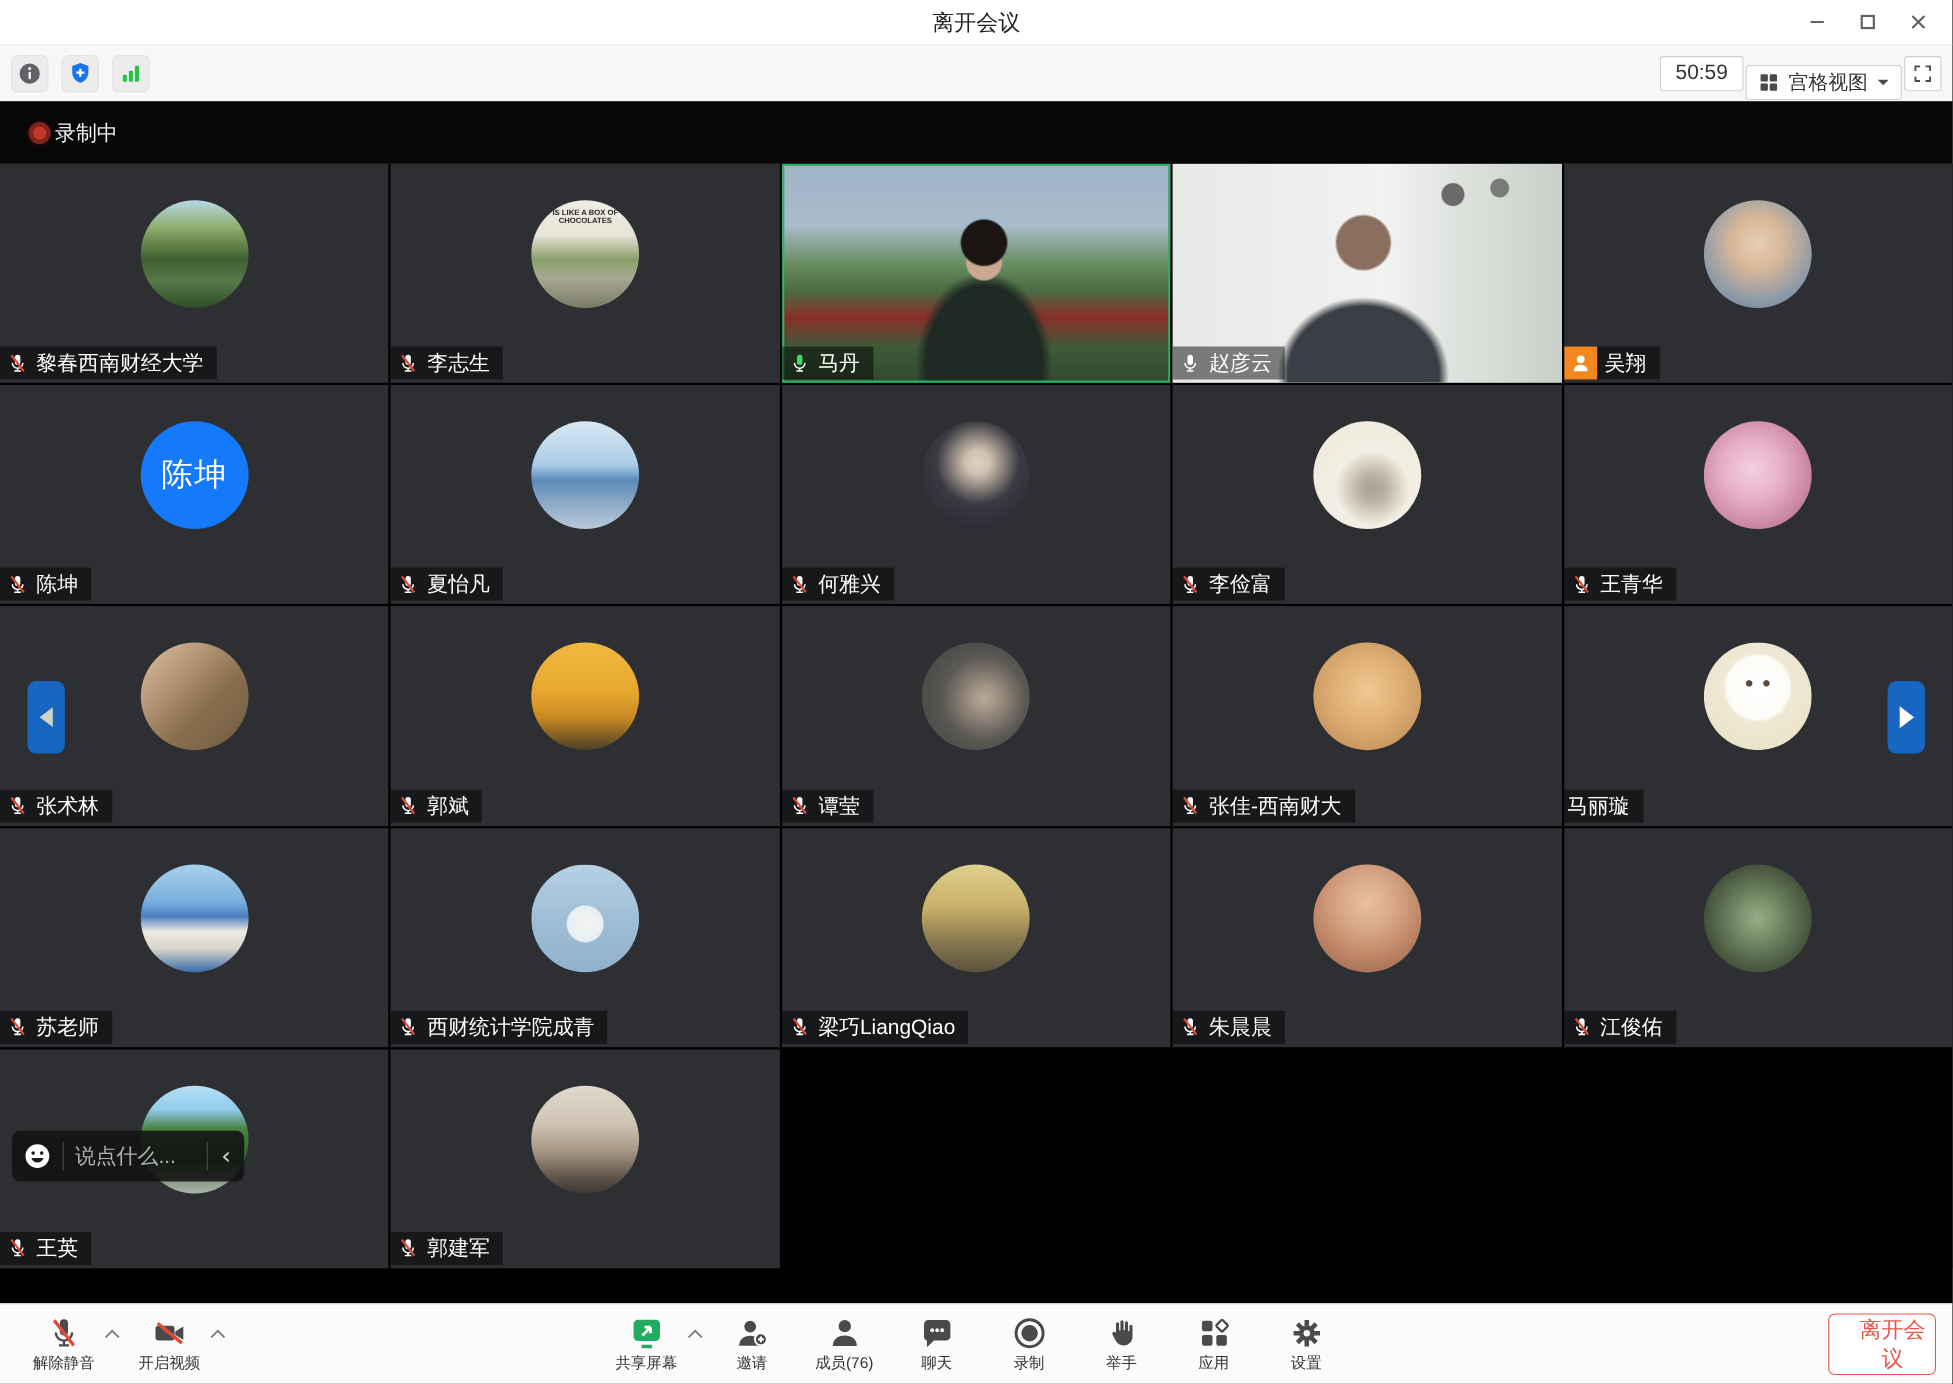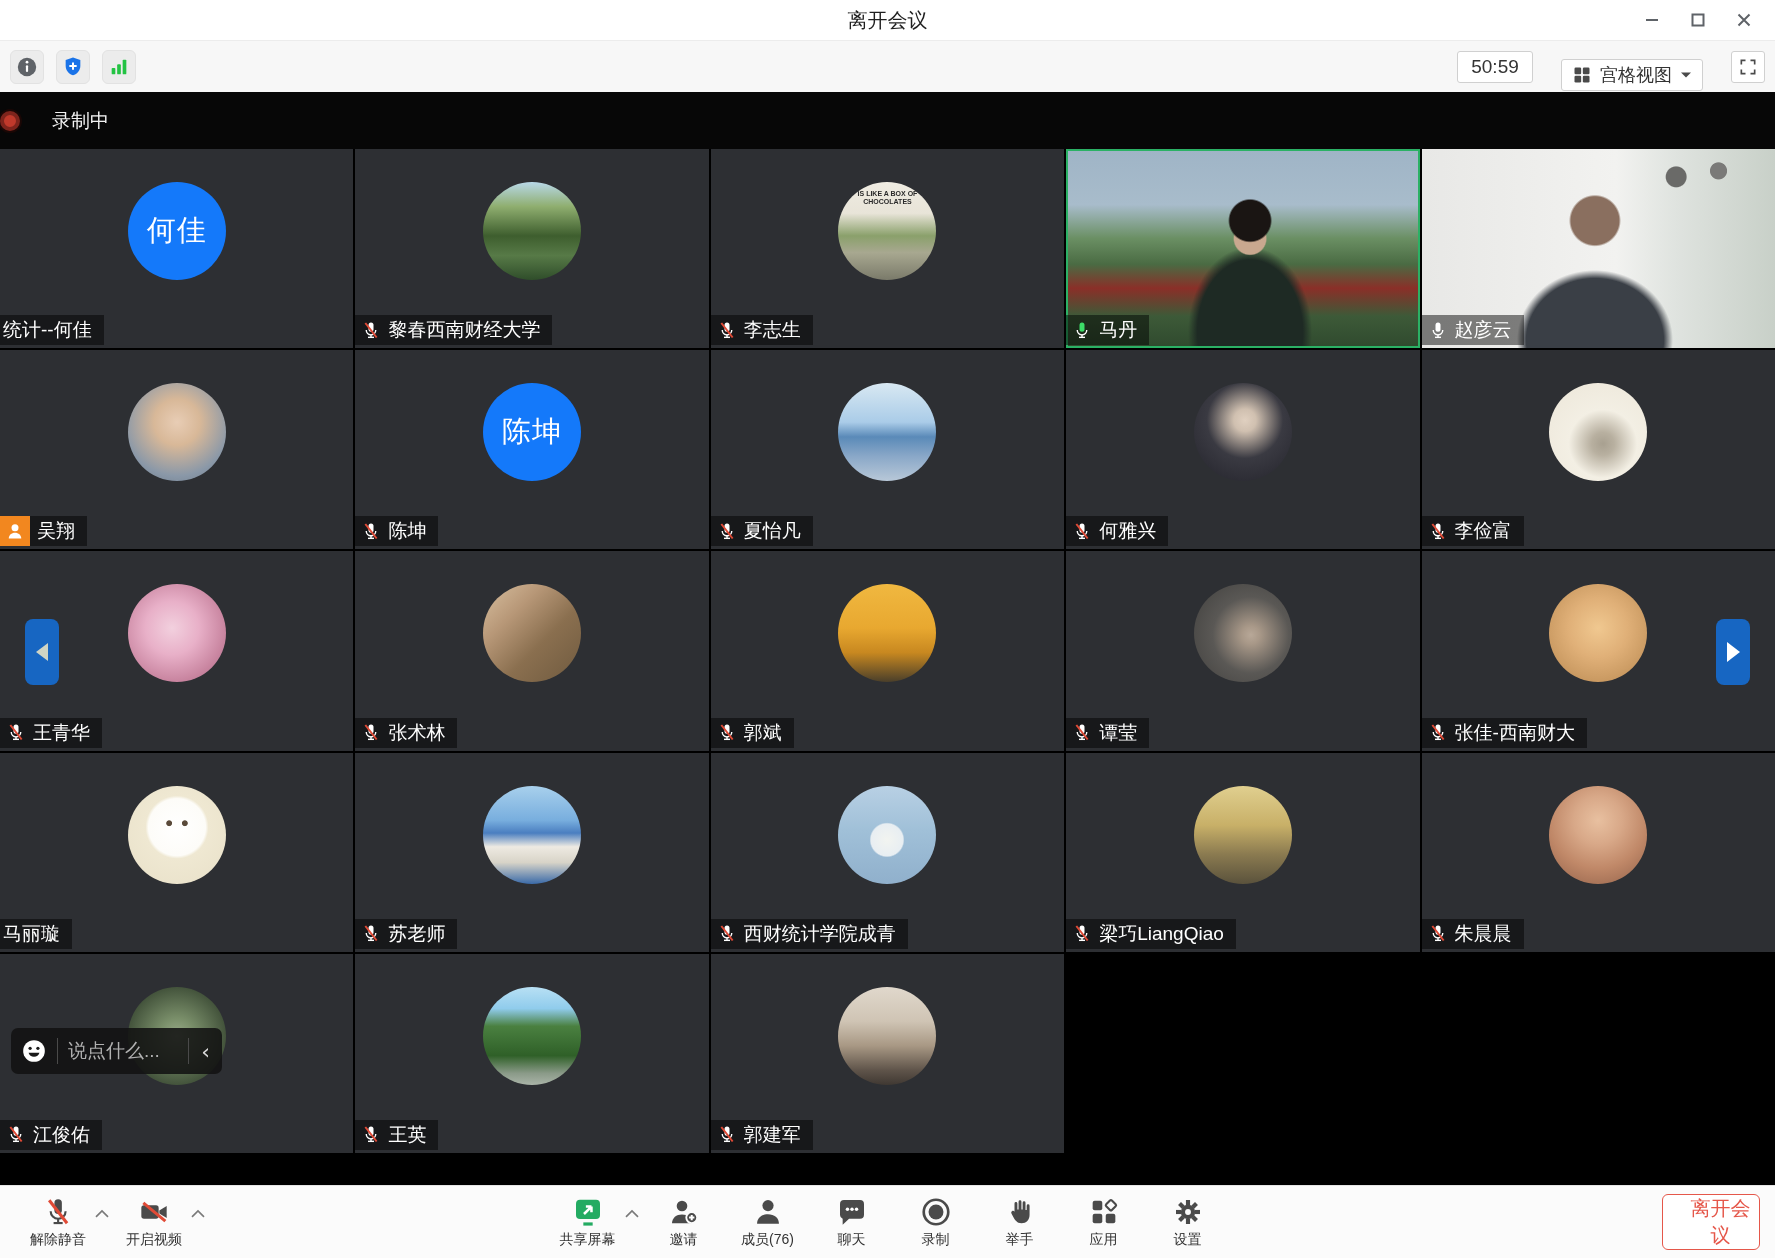--- a/index.html
+++ b/index.html
@@ -10,28 +10,28 @@
   
   .titlebar { position:relative; height:40px; background:#ffffff; display:flex; align-items:center; justify-content:center; }
   .titlebar .title { font-size:20px; color:#1f1f1f; }
   .win-controls { position:absolute; right:8px; top:0; height:40px; display:flex; align-items:center; }
   .win-btn { width:46px; height:40px; border:none; background:transparent; display:flex; align-items:center; justify-content:center; cursor:pointer; }
 
   
   .toolbar { height:52px; background:#f7f7f7; border-top:1px solid #ececec; display:flex; align-items:center; justify-content:space-between; padding:0 10px; }
   .tb-left { display:flex; align-items:center; gap:12px; }
   .tb-iconbox { width:34px; height:34px; background:#ececec; border-radius:6px; border:1px solid #e2e2e2; display:flex; align-items:center; justify-content:center; cursor:pointer; }
-  .tb-right { display:flex; align-items:center; gap:28px; }
+  .tb-right { display:flex; align-items:center; gap:2px; }
   .timer-box { min-width:76px; height:32px; background:#fff; border:1px solid #d0d0d0; border-radius:3px; display:flex; align-items:center; justify-content:center; font-size:19px; color:#333; }
   .view-box { height:32px; background:#fff; border:1px solid #d0d0d0; border-radius:3px; display:flex; align-items:center; gap:8px; padding:0 10px; cursor:pointer;margin-top:16px; }
   .view-box .vlabel { font-size:18px; color:#333; }
   .fs-box { width:34px; height:32px; background:#fff; border:1px solid #d0d0d0; border-radius:3px; display:flex; align-items:center; justify-content:center; cursor:pointer; }
 
   
-  .recordbar { height:57px; background:#070707; display:flex; align-items:center; gap:32px; }
+  .recordbar { height:57px; background:#070707; display:flex; align-items:center; padding-left:26px; gap:4px; }
   .rec-dot { width:20px; height:20px; border-radius:50%; background:#c0392b; border:4px solid #7e241c; box-shadow:0 0 0 2px #1a0705; }
   .rec-label { color:#f2f2f2; font-size:19px; }
 
   
   .gridwrap { position:relative; height:1036px; background:#000; }
   .grid { display:grid; grid-template-columns:repeat(5,1fr); grid-template-rows:repeat(5,1fr); gap:2px; height:1004px; background:#000; }
   .cell { position:relative; background:#2d2f33; overflow:hidden; }
   .cell.speaking { box-shadow:inset 0 0 0 2px #2bb165; }
   .avatar { position:absolute; left:50%; top:33px; transform:translateX(-50%); width:98px; height:98px; border-radius:50%; display:flex; align-items:center; justify-content:center; overflow:hidden; }
   .avatar.initials { color:#fff; font-size:29px; letter-spacing:1px; }
@@ -170,28 +170,20 @@
   </div>
 
   <div class="recordbar">
     <span class="rec-dot"></span>
     <span class="rec-label">录制中</span>
   </div>
 
   <div class="gridwrap">
     <div class="grid" id="grid">
         <div class="cell">
-          <div class="avatar initials" style="background: rgb(20, 121, 250);">
-            <span>何佳</span>
-          </div>
-          <div class="badge no-icon">
-            <span class="bname">统计--何佳</span>
-          </div>
-        </div>
-        <div class="cell">
           <div class="avatar av-park"></div>
           <div class="badge">
             <svg width="20" height="21" viewBox="0 0 24 24">
     <rect x="9" y="2.5" width="6" height="11" rx="3" fill="#ffffff"></rect>
     <path d="M6.3 11.5a5.7 5.7 0 0 0 11.4 0" fill="none" stroke="#ffffff" stroke-width="1.7"></path>
     <line x1="12" y1="17.2" x2="12" y2="19.8" stroke="#ffffff" stroke-width="1.7"></line>
     <line x1="8.4" y1="20.2" x2="15.6" y2="20.2" stroke="#ffffff" stroke-width="1.7"></line>
     <line x1="5.2" y1="3" x2="18.8" y2="20.4" stroke="#e04a36" stroke-width="2.4"></line>
   </svg>
             <span class="bname">黎春西南财经大学</span>

